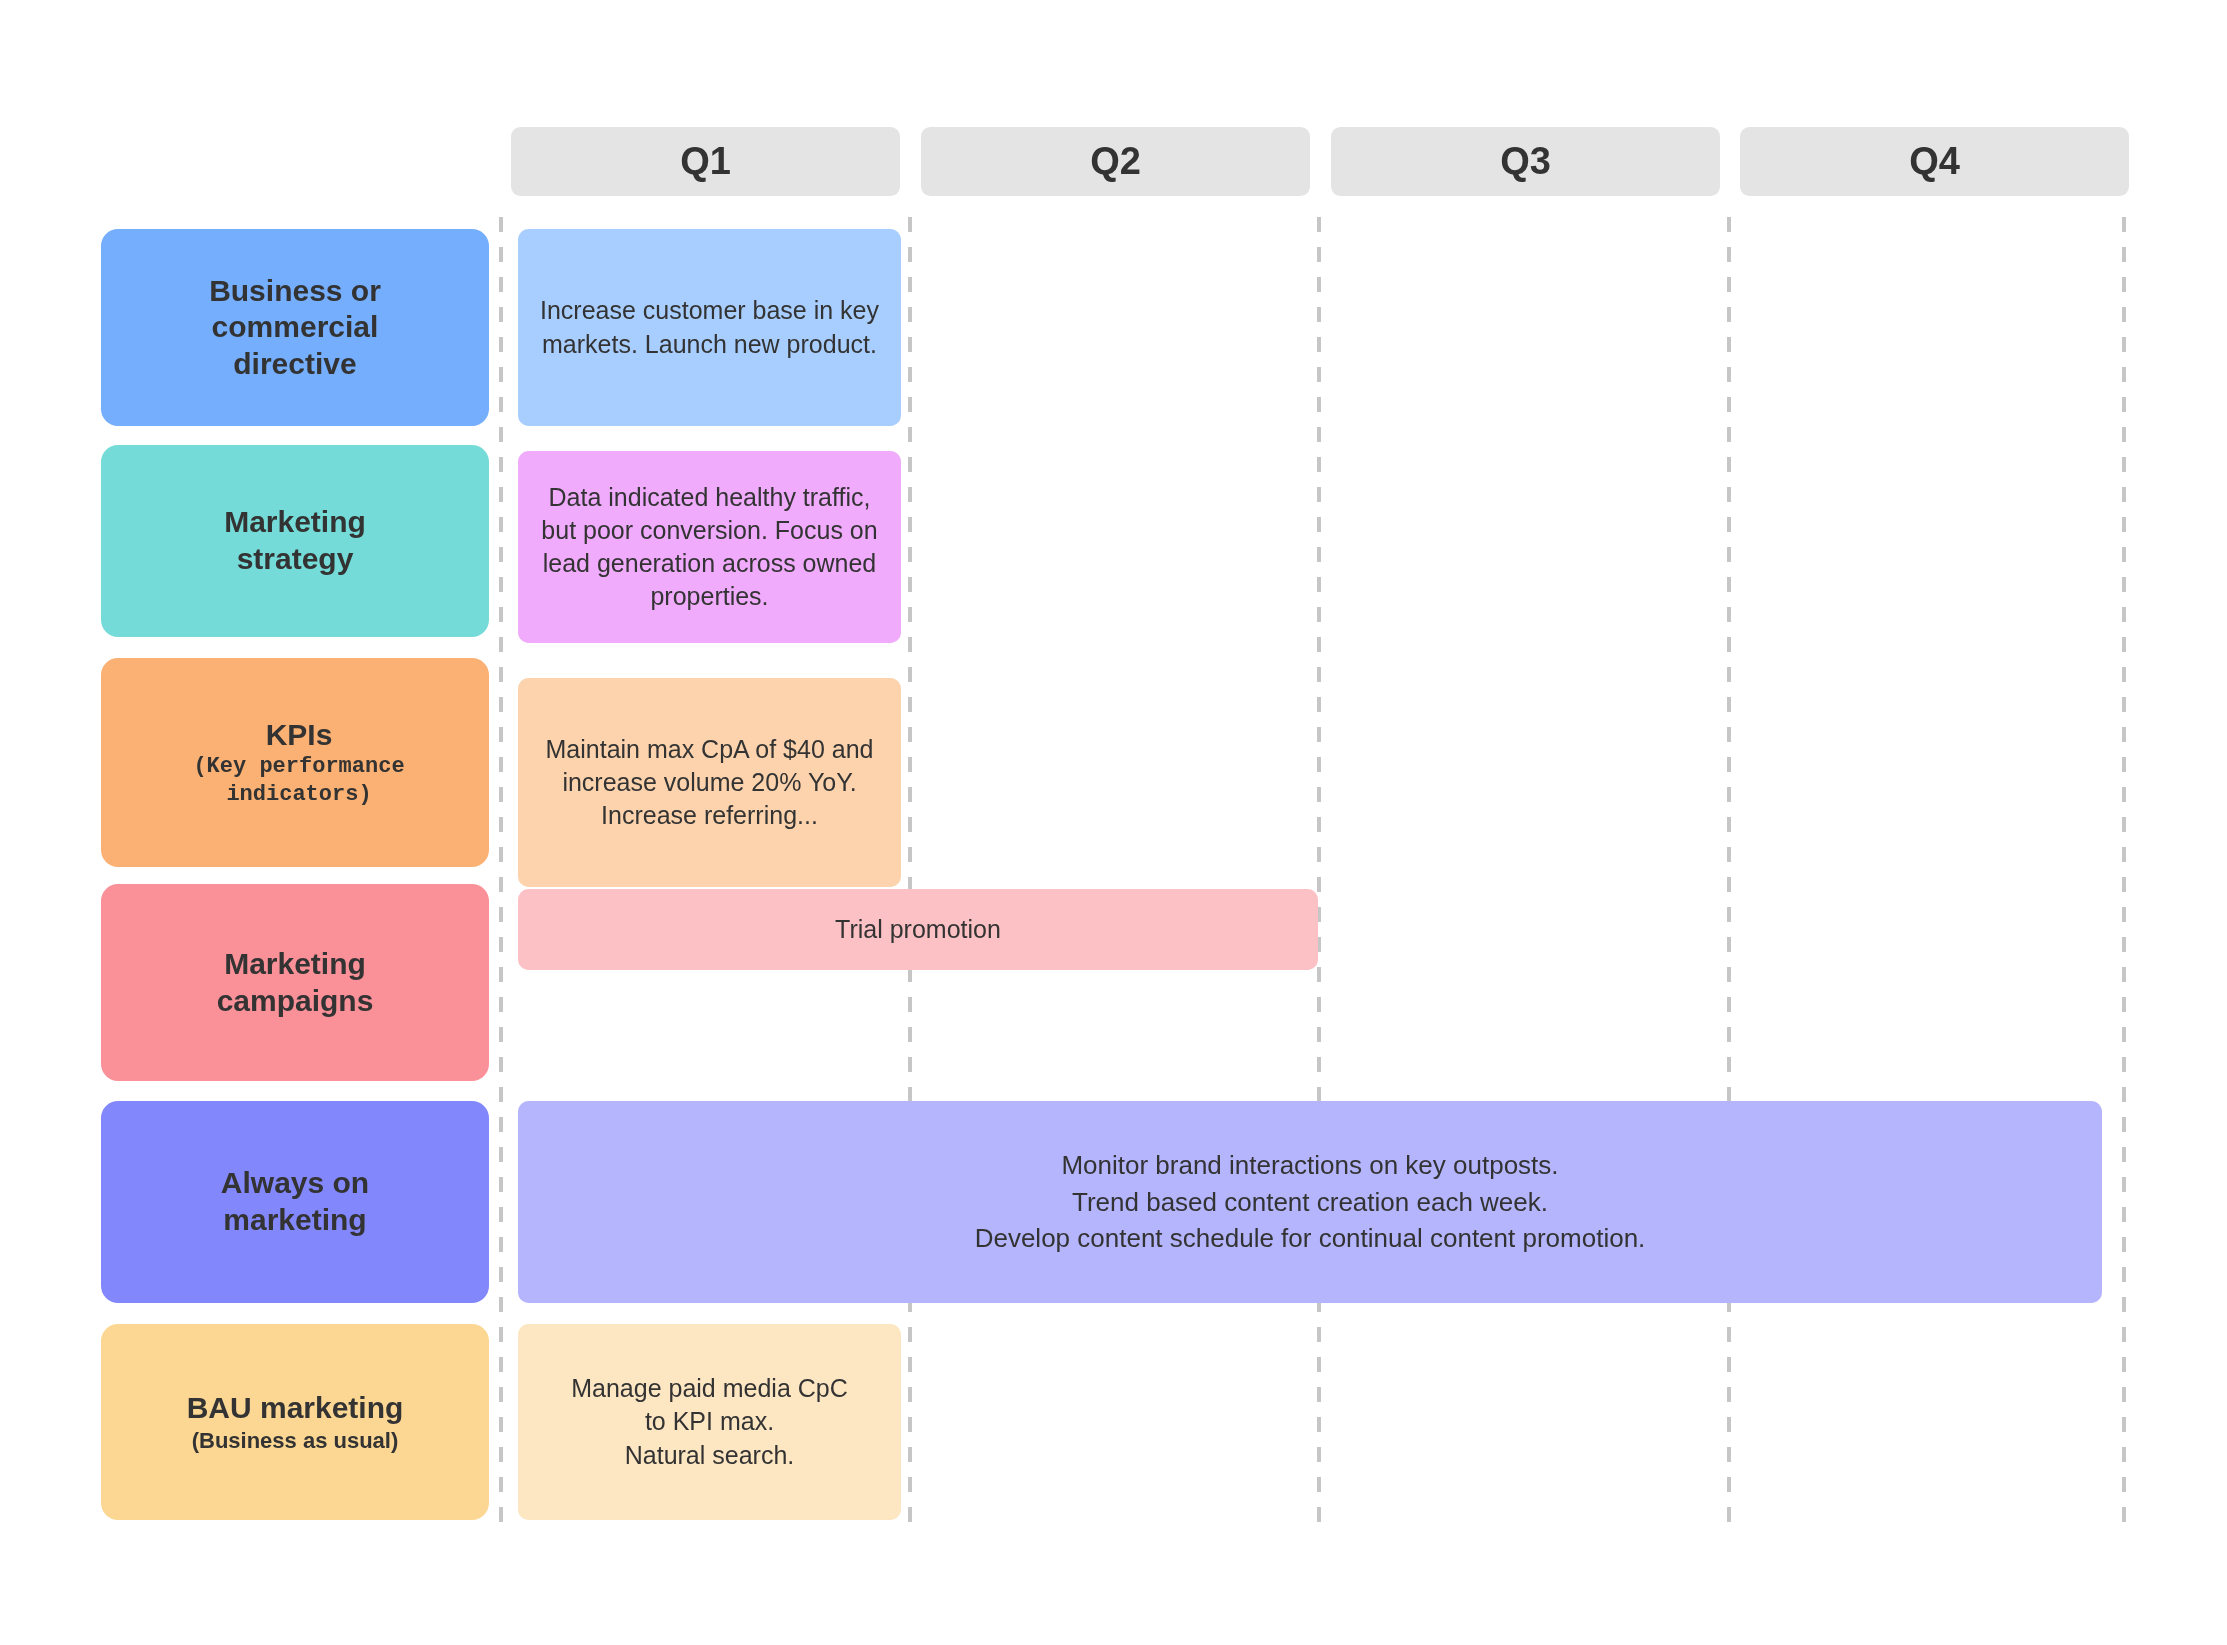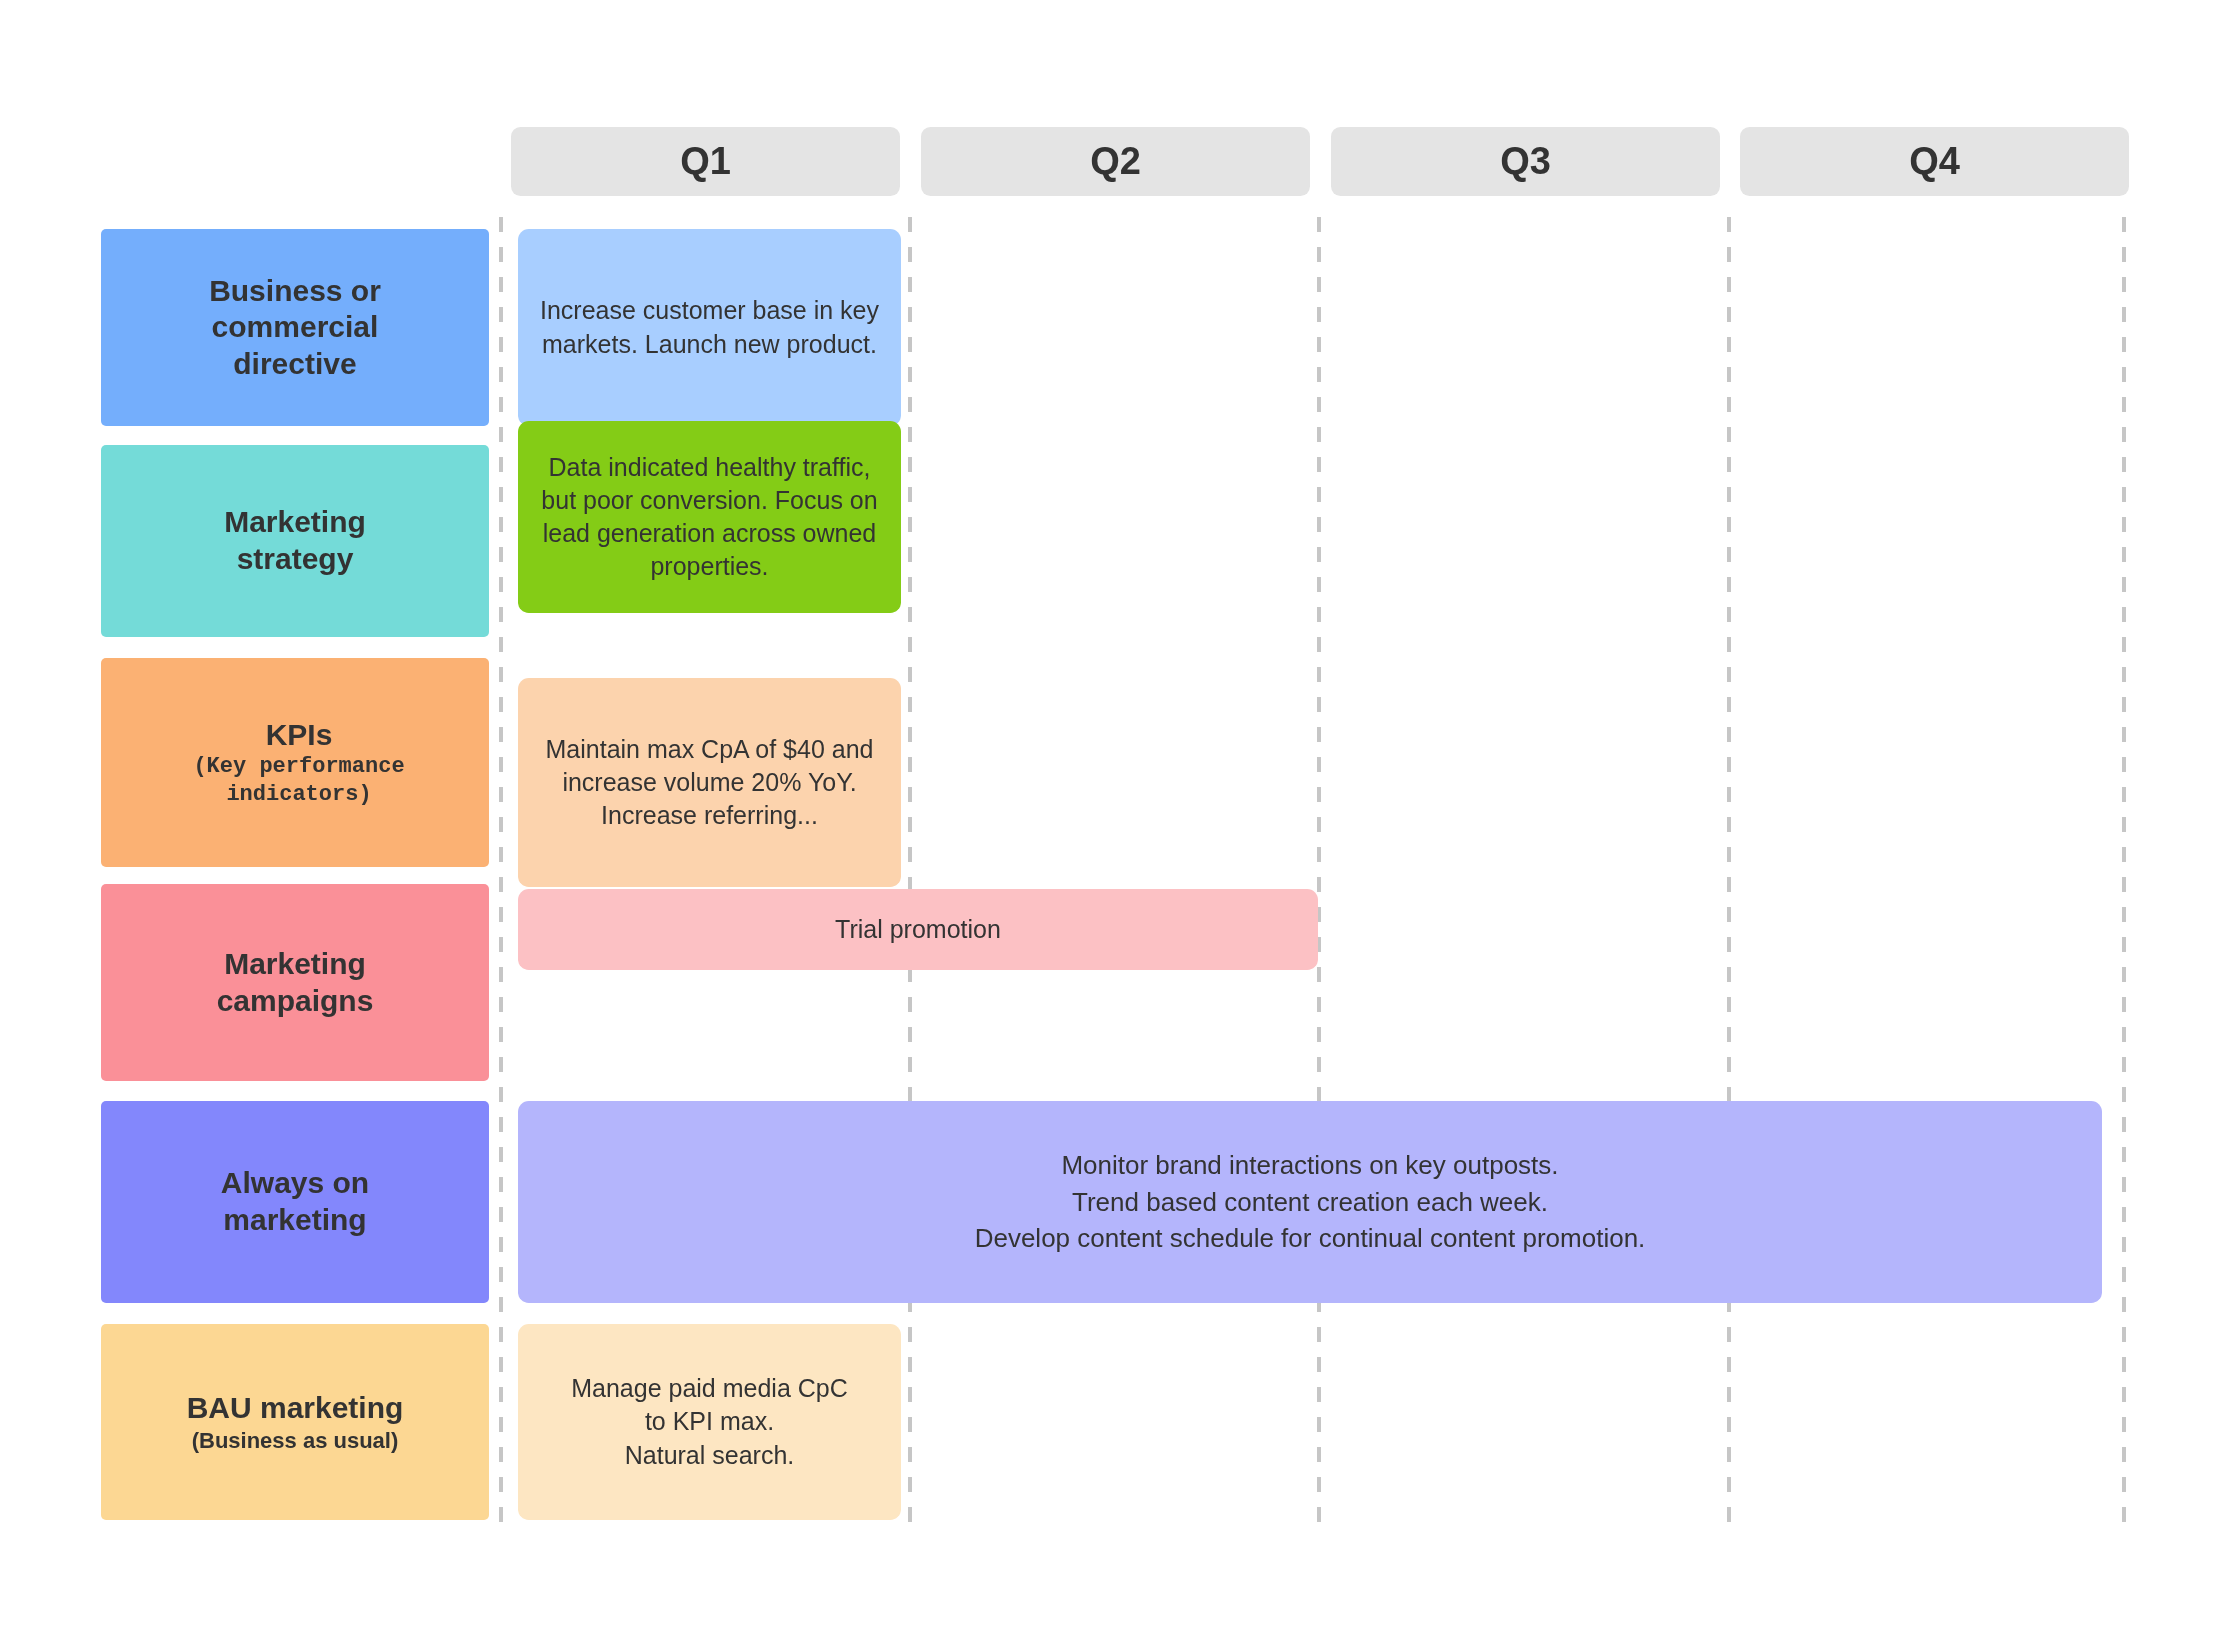--- a/index.html
+++ b/index.html
@@ -32,21 +32,21 @@
     font-size: 38px;
     font-weight: bold;
     color: #333333;
   }
 
   
   .rowlabel {
     position: absolute;
     left: 101px;
     width: 388px;
-    border-radius: 5px;
+    border-radius: 17px;
     display: flex;
     flex-direction: column;
     align-items: center;
     justify-content: center;
     text-align: center;
     padding: 0 12px;
   }
   .rowlabel .main {
     font-size: 30px;
     font-weight: bold;
@@ -106,21 +106,21 @@
 directive</div>
   </div>
   <div class="bar" style="left:518px; top:229px; width:383px; height:197px; background:#a8ceff;">
     <span>Increase customer base in key markets. Launch new product.</span>
   </div>
 
   <div class="rowlabel" style="top:445px; height:192px; background:#74dbd8;">
     <div class="main" style="white-space: pre-line;">Marketing
 strategy</div>
   </div>
-  <div class="bar" style="left:518px; top:421px; width:383px; height:192px; background:#84cc16;">
+  <div class="bar" style="left:518px; top:451px; width:383px; height:192px; background:#f0abfc;">
     <span>Data indicated healthy traffic, but poor conversion. Focus on lead generation across owned properties.</span>
   </div>
 
   <div class="rowlabel" style="top:658px; height:209px; background:#fbb173;padding-left:20px;">
     <div class="main" style="white-space: pre-line;">KPIs</div>
     <div class="sub" style="white-space: pre-line; font-family: Liberation Mono, monospace;">(Key performance indicators)</div>
   </div>
   <div class="bar" style="left:518px; top:658px; width:383px; height:209px; background:#fcd3ad;margin-top:20px;">
     <span>Maintain max CpA of $40 and increase volume 20% YoY.
 Increase referring...</span>

